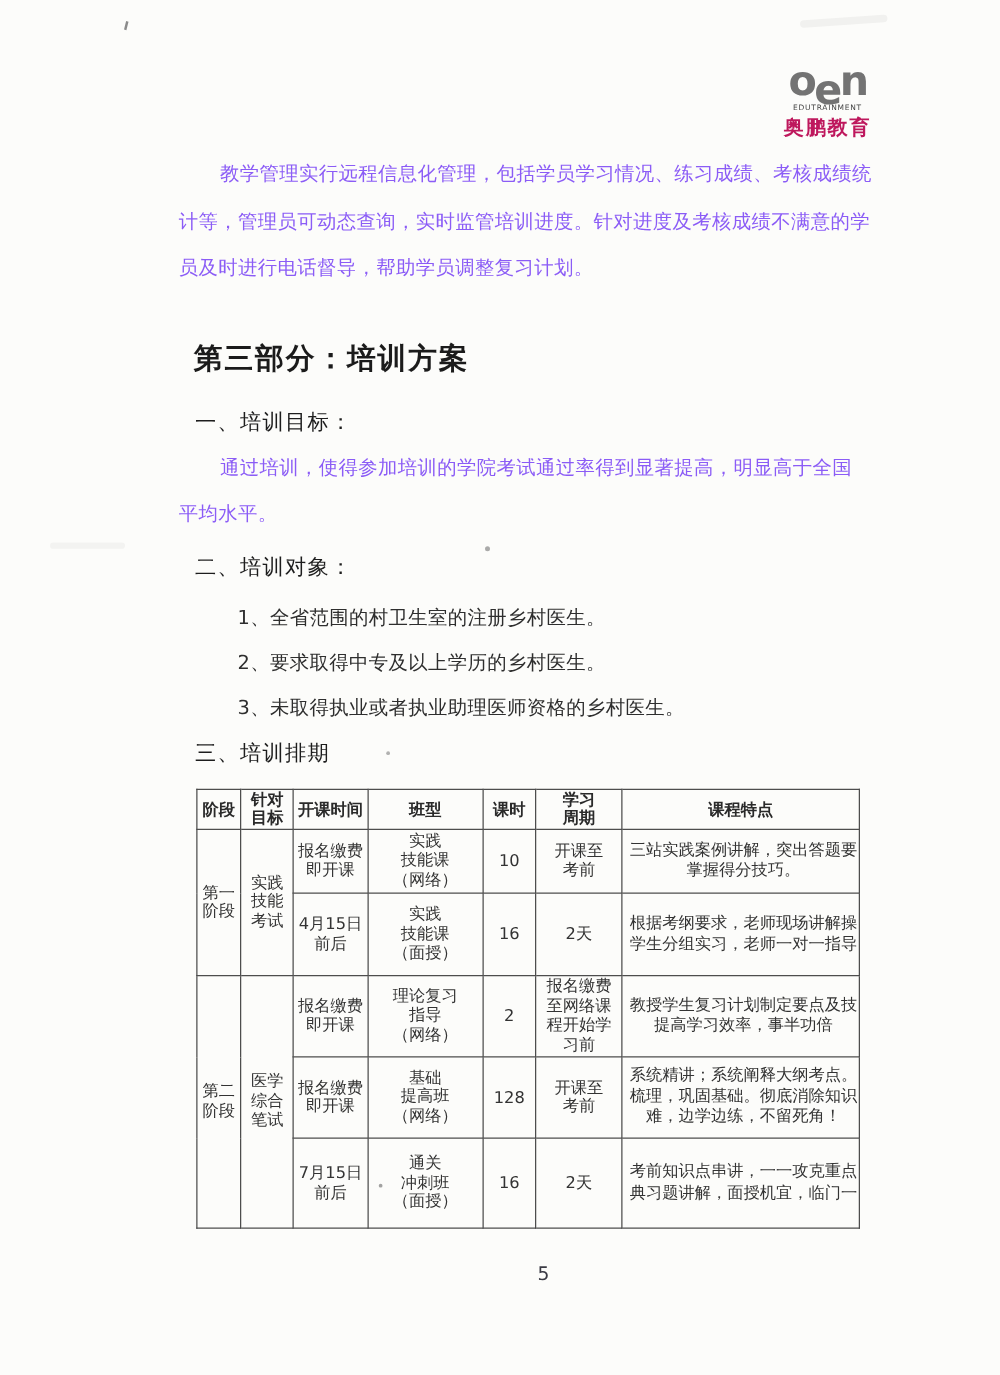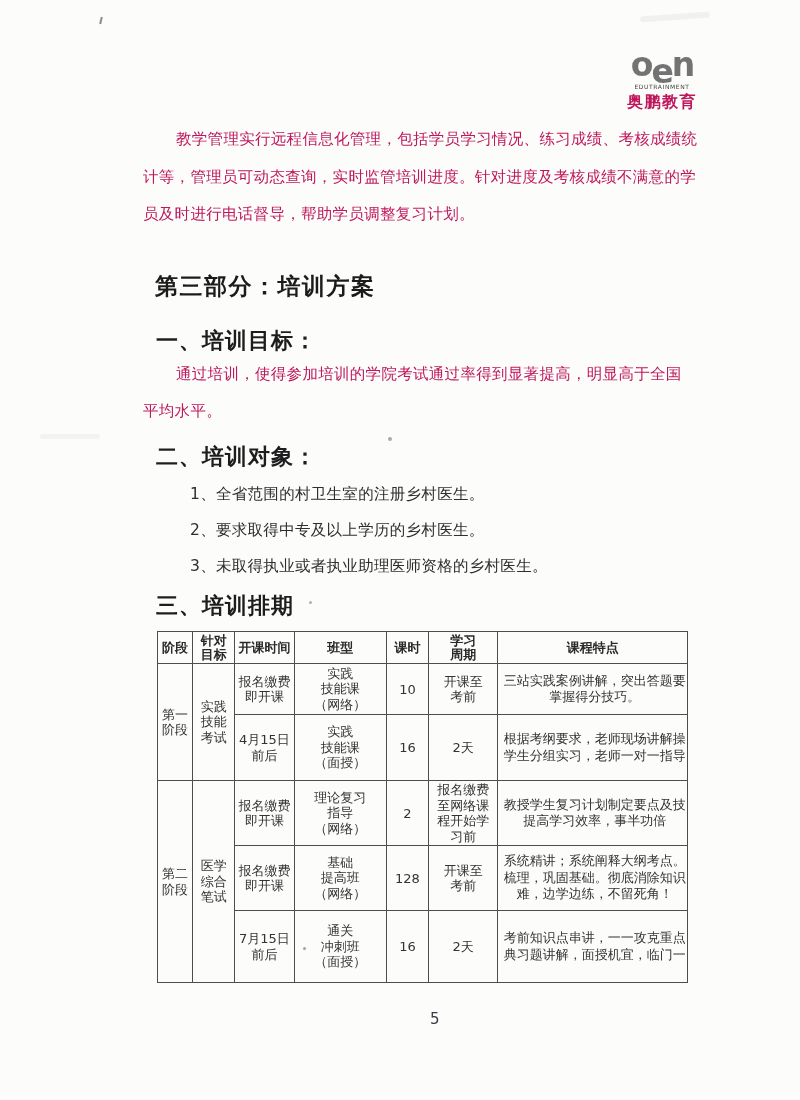--- a/index.html
+++ b/index.html
@@ -2,23 +2,23 @@
 <html><head>
 <meta charset="utf-8">
 <style>
   html,body{margin:0;padding:0;}
   .page{
     position:relative;width:800px;height:1100px;background:#fcfcfa;
     font-family:"DejaVu Sans",sans-serif;color:#2e2e2e;overflow:hidden;
   }
   .abs{position:absolute;}
   
-  .bline{font-size:15.5px;line-height:20px;white-space:nowrap;color:#be185d;letter-spacing:0.3px;}
+  .bline{font-size:15.5px;line-height:20px;white-space:nowrap;color:#8b5cf6;letter-spacing:0.3px;}
   .h1{font-size:23px;font-weight:bold;color:#1b1b1b;letter-spacing:1.5px;white-space:nowrap;}
-  .h2{font-size:22px;font-weight:bold;color:#1d1d1d;letter-spacing:1px;white-space:nowrap;}
+  .h2{font-size:17px;font-weight:normal;color:#1d1d1d;letter-spacing:1px;white-space:nowrap;}
   .li{font-size:15.5px;line-height:20px;white-space:nowrap;color:#2e2e2e;letter-spacing:0.3px;}
   .pagenum{font-size:15px;color:#3a3a44;}
   
   .logo{left:612px;top:50px;width:100px;text-align:center;}
   .logo-word{font-weight:bold;color:#737373;font-size:33px;line-height:30px;letter-spacing:-2px;}
   .logo-word .le{position:relative;top:7px;}
   .logo-sub{font-size:6px;letter-spacing:0.6px;color:#444;margin-top:3px;white-space:nowrap;}
   .logo-name{font-size:16px;font-weight:bold;color:#be185d;letter-spacing:1.5px;margin-top:2px;white-space:nowrap;}
   
   table.sched{

